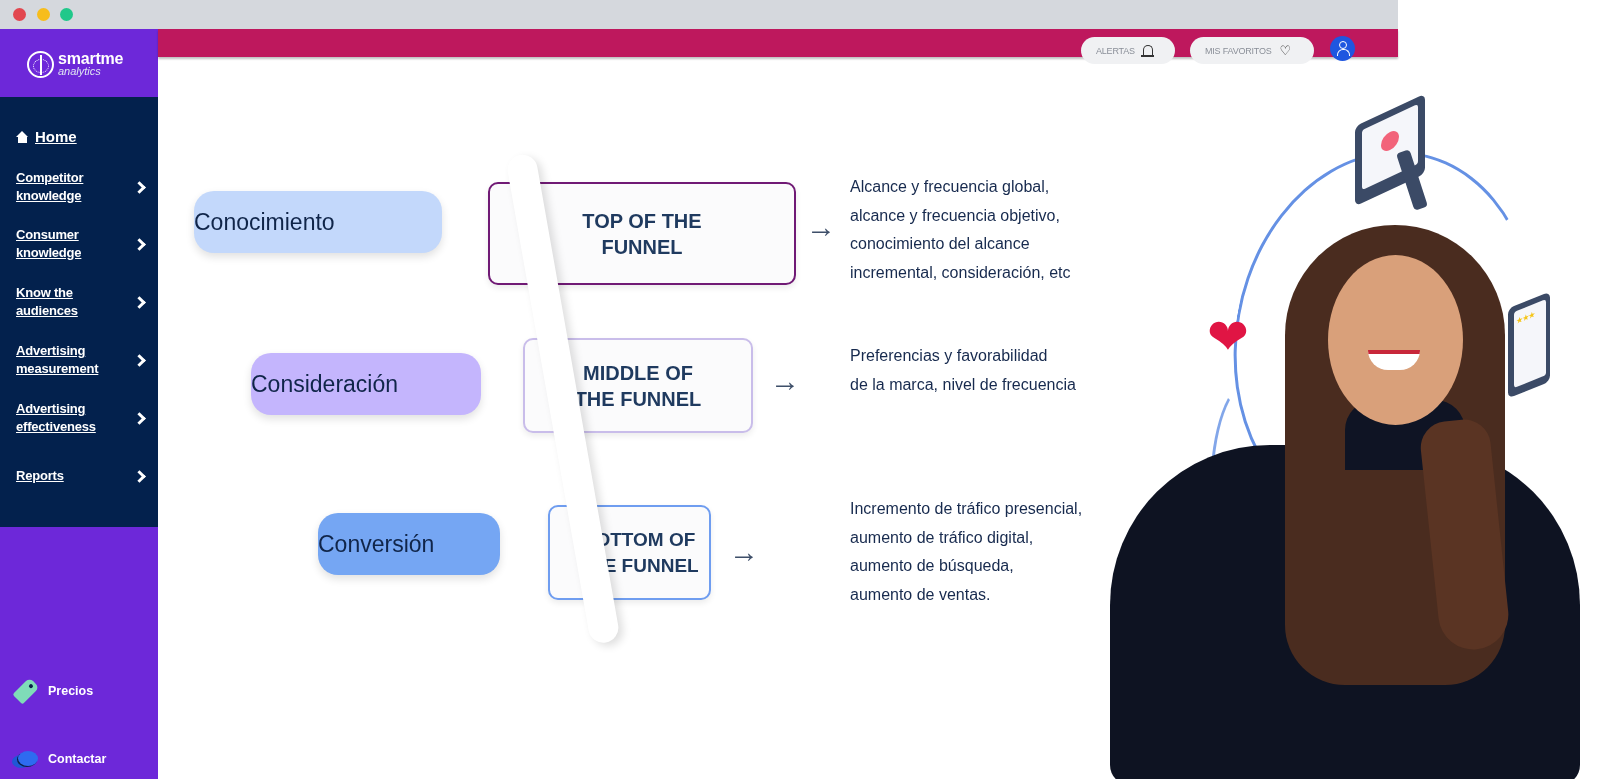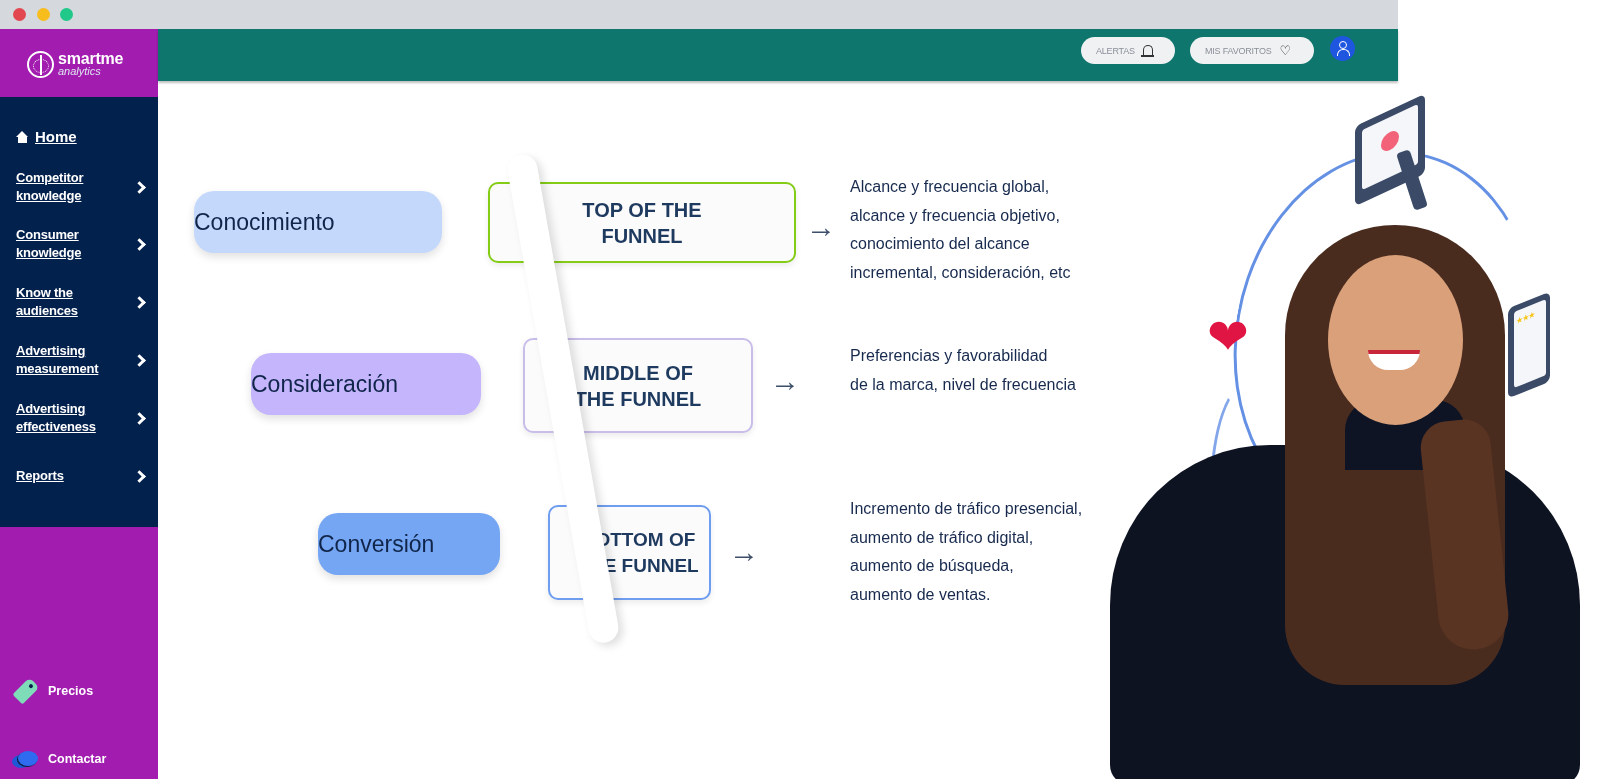--- a/index.html
+++ b/index.html
@@ -7,21 +7,21 @@
   body { font-family: "Liberation Sans", "DejaVu Sans", sans-serif; position: relative; }
 
   
   .titlebar { position: absolute; left: 0; top: 0; width: 1398px; height: 29px; background: #d5d8dd; }
   .dot { position: absolute; top: 8px; width: 13px; height: 13px; border-radius: 50%; }
   .dot.red { left: 13px; background: #e2474f; }
   .dot.yellow { left: 37px; background: #f7bd1c; }
   .dot.green { left: 60px; background: #20c88a; }
 
   
-  .sidebar { position: absolute; left: 0; top: 29px; width: 158px; height: 750px; background: #a21caf; }
+  .sidebar { position: absolute; left: 0; top: 29px; width: 158px; height: 750px; background: #6d28d9; }
   .logo { position: absolute; left: 27px; top: 21px; height: 28px; display: flex; align-items: center; gap: 4px; }
   .logo-mark { width: 27px; height: 27px; border-radius: 50%; border: 2px solid #fff; position: relative; overflow: hidden; }
   .logo-mark::before { content: ""; position: absolute; left: 11px; top: 2px; width: 1.5px; height: 20px; background: #fff; }
   .logo-mark::after { content: ""; position: absolute; left: 4px; top: 6px; width: 14px; height: 12px; border: 1px dotted #fff; border-radius: 50%; }
   .logo-text { display: flex; flex-direction: column; line-height: 1; }
   .logo-main { color: #fff; font-weight: 700; font-size: 16px; letter-spacing: -0.2px; }
   .logo-sub { color: #dfe5f2; font-style: italic; font-size: 11px; margin-top: -1px; }
 
   .nav { position: absolute; left: 0; top: 68px; width: 158px; height: 430px; background: #03214d; }
   .nav-item { position: absolute; left: 16px; width: 132px; display: flex; align-items: center; justify-content: space-between; color: #ffffff; font-weight: 700; font-size: 13px; line-height: 18px; cursor: pointer; text-decoration: underline; }
@@ -33,39 +33,39 @@
   .home-icon::after { content: ""; position: absolute; left: 2px; top: 5px; width: 9px; height: 7px; background: #fff; }
 
   .foot-item { position: absolute; left: 12px; display: flex; align-items: center; gap: 8px; color: #fff; font-weight: 700; font-size: 12.5px; cursor: pointer; }
   .tag-icon { width: 24px; height: 14px; background: #7fdcb8; border-radius: 2px 5px 5px 2px; transform: rotate(-45deg); position: relative; margin: 4px 2px; }
   .tag-icon::after { content: ""; position: absolute; right: 3px; top: 5px; width: 4px; height: 4px; border-radius: 50%; background: #0d1f4a; }
   .chat-icon { width: 28px; height: 20px; position: relative; }
   .chat-icon::before { content: ""; position: absolute; left: 0; top: 6px; width: 18px; height: 13px; background: #1f57d6; border-radius: 50%; }
   .chat-icon::after { content: ""; position: absolute; left: 6px; top: 2px; width: 20px; height: 15px; background: #2e6bf0; border-radius: 50%; box-shadow: -1px 1px 0 #0d1f4a; }
 
   
-  .header { position: absolute; left: 158px; top: 29px; width: 1240px; height: 52px; background: #0f766e; box-shadow: 0 2px 2px rgba(0,0,0,0.25); z-index: 2; }
+  .header { position: absolute; left: 158px; top: 29px; width: 1240px; height: 28px; background: #be185d; box-shadow: 0 2px 2px rgba(0,0,0,0.25); z-index: 2; }
   .pill { position: absolute; top: 8px; height: 27px; border-radius: 14px; background: #f0f1f3; display: flex; align-items: center; gap: 8px; padding: 0 15px; font-size: 9px; color: #8a8f98; letter-spacing: -0.2px; cursor: pointer; }
   .pill.alerts { left: 923px; width: 94px; }
   .pill.favs { left: 1032px; width: 124px; }
   .bell { width: 10px; height: 11px; border: 1.6px solid #333; border-bottom: none; border-radius: 5px 5px 0 0; position: relative; }
   .bell::after { content: ""; position: absolute; left: -3px; bottom: -1px; width: 13px; height: 1.6px; background: #333; }
   .heart-out { font-size: 13px; color: #333; line-height: 1; }
   .avatar { position: absolute; left: 1172px; top: 7px; width: 25px; height: 25px; border-radius: 50%; background: #1e56e0; cursor: pointer; }
   .avatar::before { content: ""; position: absolute; left: 9px; top: 5px; width: 6px; height: 6px; border: 1.4px solid #fff; border-radius: 50%; }
   .avatar::after { content: ""; position: absolute; left: 6.5px; top: 13px; width: 11px; height: 6px; border: 1.4px solid #fff; border-bottom: none; border-radius: 6px 6px 0 0; }
 
   
   .stage { position: absolute; height: 62px; border-radius: 20px; display: flex; align-items: center; justify-content: flex-start; font-size: 23px; color: #102549; box-shadow: 0 4px 8px rgba(0,0,0,0.12); cursor: default; }
   .stage.s1 { left: 194px; top: 191px; width: 248px; background: #c3d8fb; }
   .stage.s2 { left: 251px; top: 353px; width: 230px; background: #c4b5fd; }
   .stage.s3 { left: 318px; top: 513px; width: 182px; background: #75a6f3; }
 
   .fbox { position: absolute; background: #fbfbfc; border-radius: 10px; display: flex; align-items: center; justify-content: center; text-align: center; font-weight: 700; font-size: 20px; line-height: 26px; color: #1f3a5f; box-shadow: 0 3px 6px rgba(0,0,0,0.08); }
-  .fbox.b1 { left: 488px; top: 182px; width: 308px; height: 81px; border: 2px solid #84cc16; }
+  .fbox.b1 { left: 488px; top: 182px; width: 308px; height: 103px; border: 2px solid #701a75; }
   .fbox.b2 { left: 523px; top: 338px; width: 230px; height: 95px; border: 2px solid #c9bdea; }
   .fbox.b3 { left: 548px; top: 505px; width: 163px; height: 95px; border: 2px solid #6f9df0; font-size: 19px; padding-left: 18px; }
   .slant { position: absolute; left: 505px; top: 155px; width: 30px; height: 495px; background: #ffffff; border-radius: 15px; transform: rotate(-10deg); transform-origin: top center; box-shadow: 4px 4px 8px rgba(0,0,0,0.13); z-index: 1; }
   .arrow { position: absolute; font-size: 30px; color: #3e4f69; line-height: 1; }
   .arrow.a1 { left: 806px; top: 212px; }
   .arrow.a2 { left: 770px; top: 366px; }
   .arrow.a3 { left: 729px; top: 537px; }
 
   .desc { position: absolute; left: 850px; font-size: 16px; line-height: 28.5px; color: #172a4e; }
   .desc.d1 { top: 173px; }

